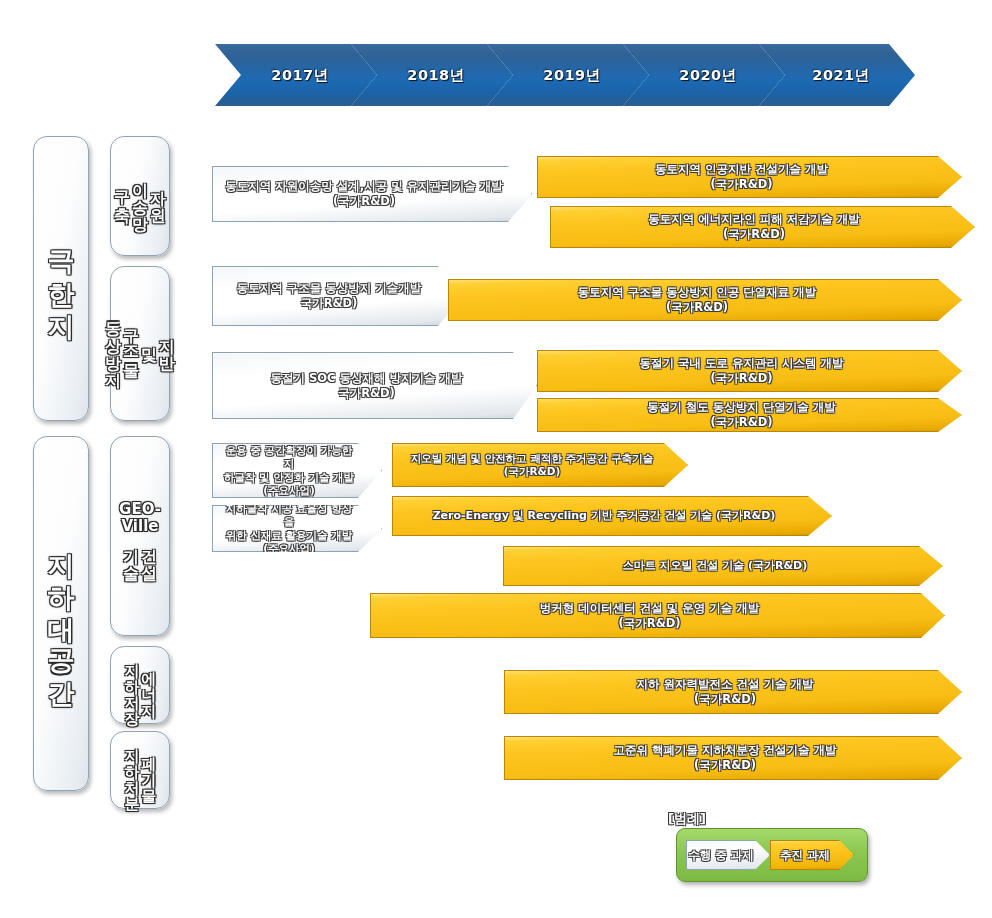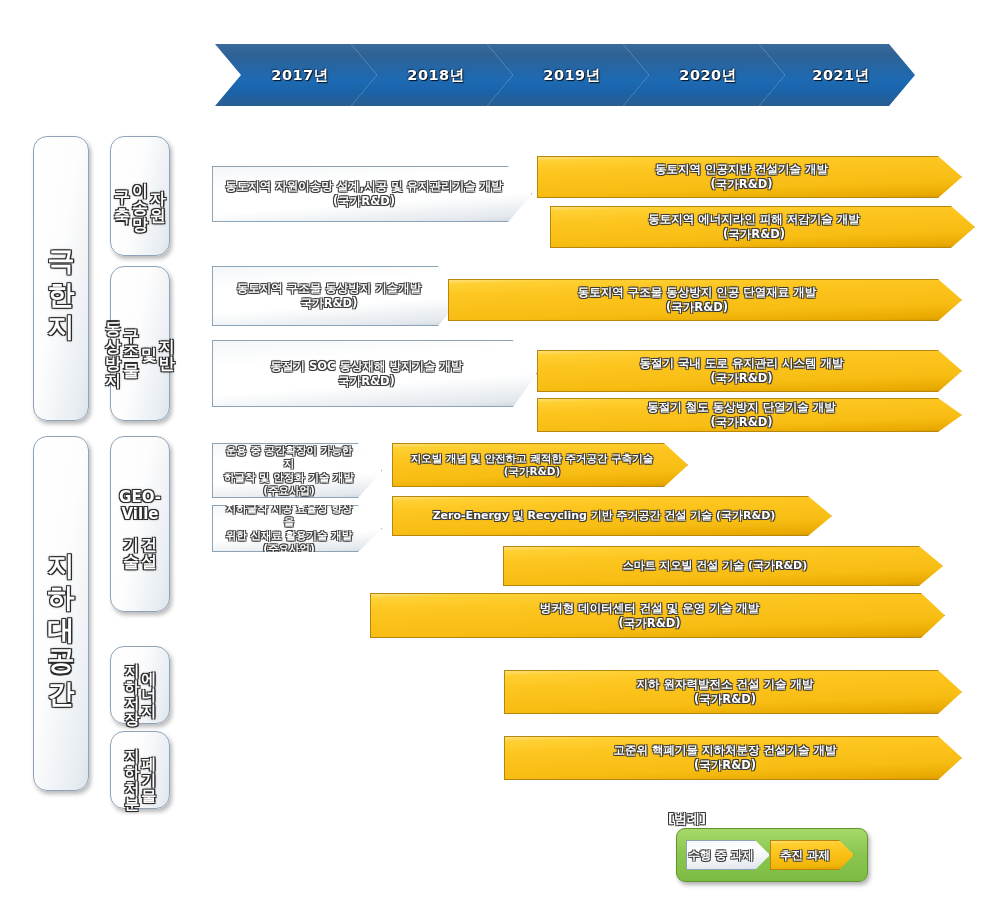--- a/index.html
+++ b/index.html
@@ -225,21 +225,21 @@
     <span class="vtext">자원
 이송망
 구축</span>
   </div>
   <div class="pill lvl2" style="left:110px; top:250px; width:60px; height:155px;">
     <span class="vtext">지반
 및
 구조물
 동상방지</span>
   </div>
-  <div class="pill lvl2" style="left:110px; top:420px; width:60px; height:176px; flex-direction:column; gap:2px;">
+  <div class="pill lvl2" style="left:110px; top:420px; width:60px; height:200px; flex-direction:column; gap:2px;">
     <span class="vtext latin" style="font-size:15px; letter-spacing:0px;">GEO-
 Ville</span>
     <span class="vtext">건설
 기술</span>
   </div>
   <div class="pill lvl2 small" style="left:110px; top:630px; width:60px; height:78px;">
     <span class="vtext">에너지
 지하저장</span>
   </div>
   <div class="pill lvl2 small" style="left:110px; top:715px; width:60px; height:78px;">
@@ -272,21 +272,21 @@
       <div>국가R&amp;D)</div>
     </div>
   </div>
   <div class="task yellow" style="left:448px; top:263px; width:514px; height:42px;">
     <div class="inner">
       <div>동토지역 구조물 동상방지 인공 단열재료 개발</div>
       <div>(국가R&amp;D)</div>
     </div>
   </div>
 
-  <div class="task white" style="left:212px; top:324px; width:325px; height:67px;">
+  <div class="task white" style="left:212px; top:336px; width:325px; height:67px;">
     <div class="inner">
       <div>동절기 SOC 동상재해 방지기술 개발</div>
       <div>국가R&amp;D)</div>
     </div>
   </div>
   <div class="task yellow" style="left:537px; top:334px; width:425px; height:42px;align-items:center;">
     <div class="inner">
       <div>동절기 국내 도로 유지관리 시스템 개발</div>
       <div>(국가R&amp;D)</div>
     </div>

